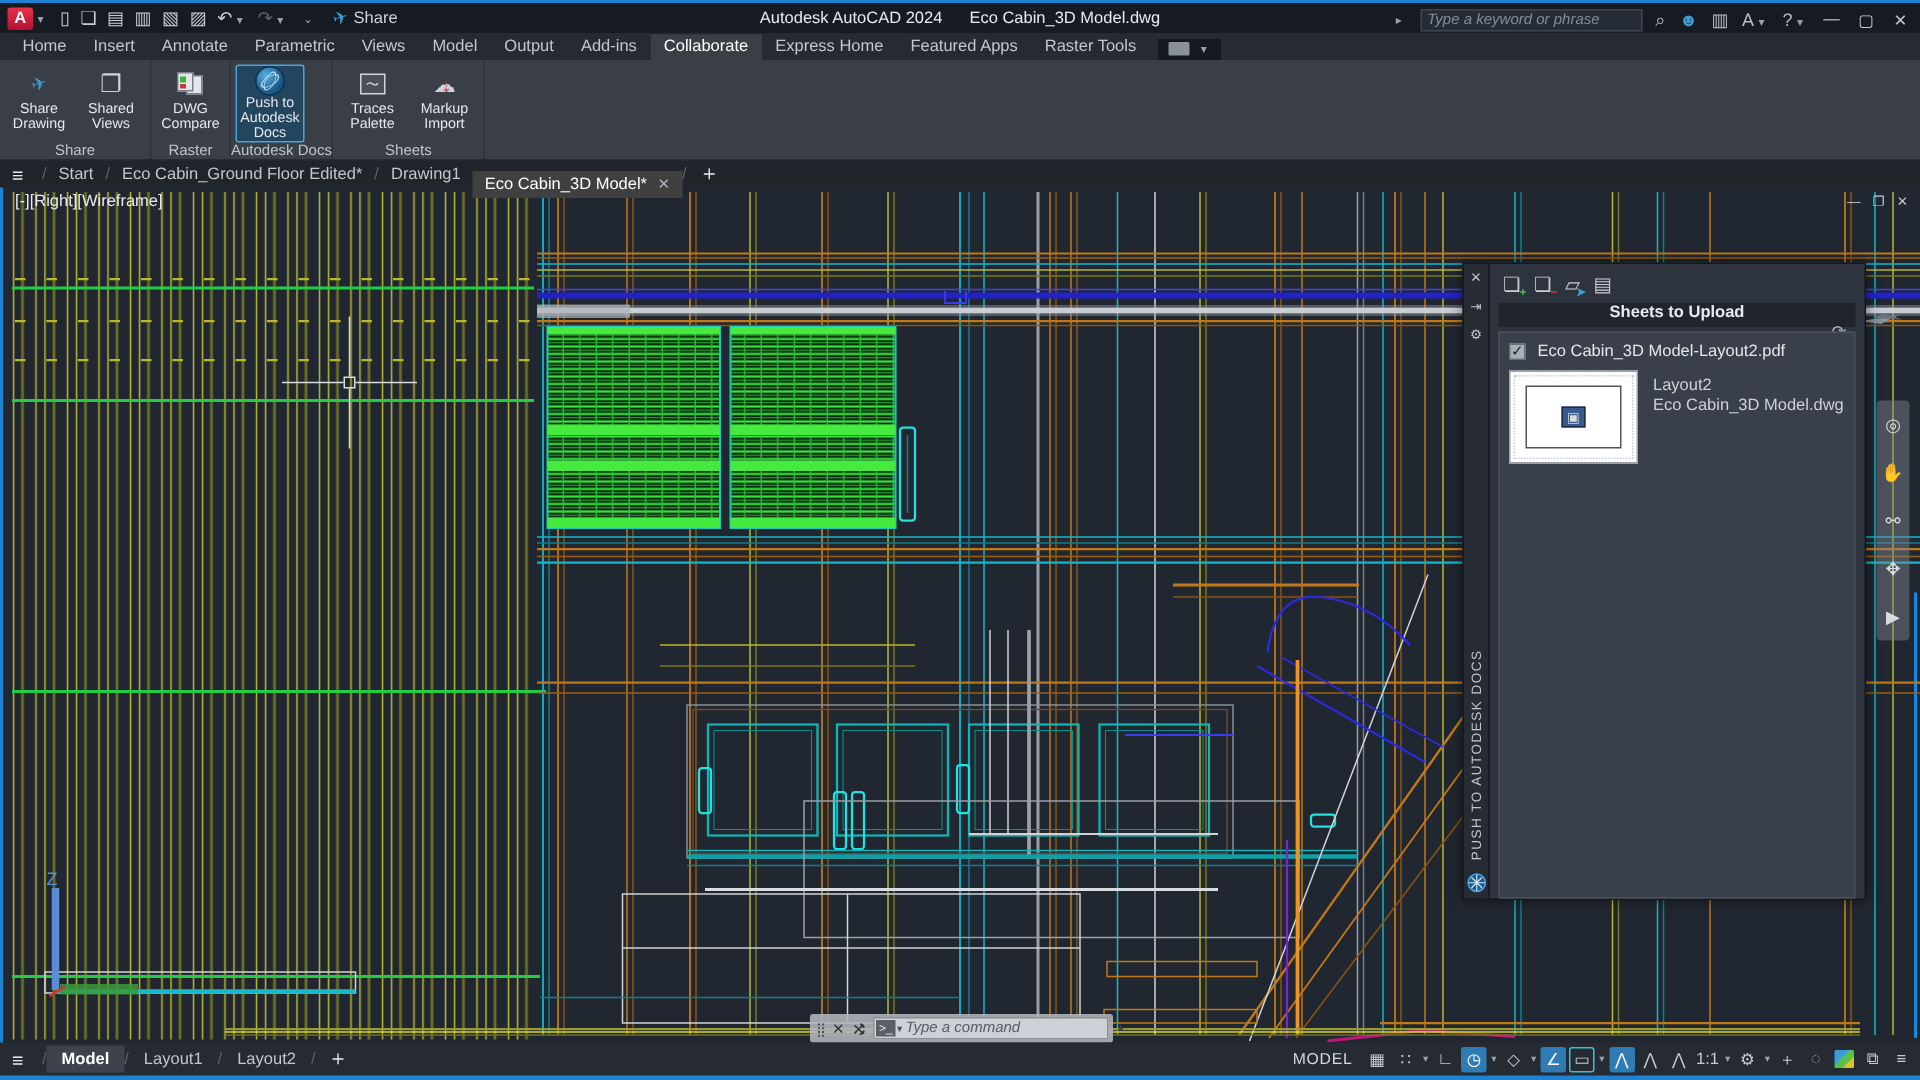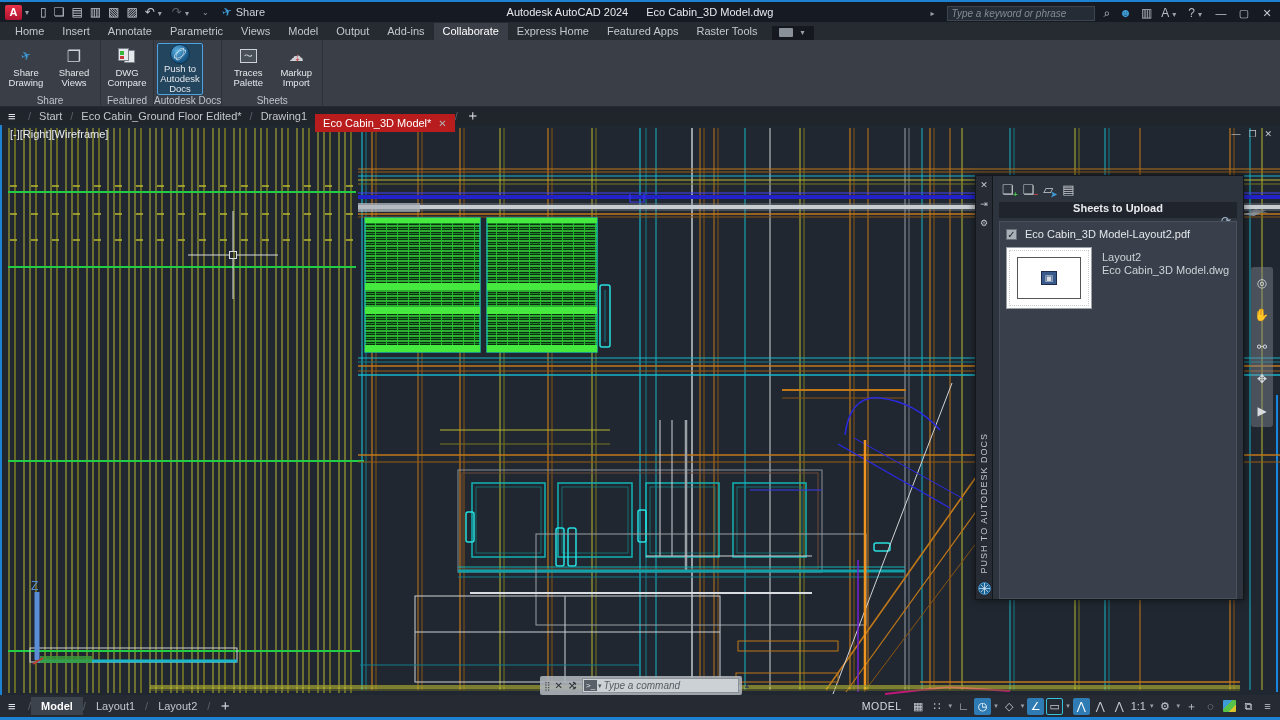--- a/index.html
+++ b/index.html
@@ -54,21 +54,21 @@
   .globe:after { transform:rotate(-32deg) scaleY(.45); }
   .trace-ico { width:17px; height:14px; border:1px solid #cfd3d8; color:#cfd3d8; font-size:9px; line-height:12px; text-align:center; background:#4a5058; }
   .cloud { color:#cfd3d8; font-size:15px; position:relative; }
   .cloud em { position:absolute; left:5px; top:6px; color:#d04545; font-size:9px; font-style:normal; }
 
   
   #filetabs { position:absolute; left:0; top:107px; width:1280px; height:18px; background:#20242b; display:flex; align-items:center; z-index:40; }
   .ham { width:20px; margin-left:8px; color:#e4e7eb; font-size:13px; }
   .ftab { color:#c3c7cd; padding:2px 8px; font-size:11px; white-space:nowrap; }
   .fsep { color:#5a6068; }
-  .ftab.active { background:#b91c1c; color:#fff; display:flex; gap:7px; align-items:center; height:18px;margin-top:14px; }
+  .ftab.active { background:#404040; color:#fff; display:flex; gap:7px; align-items:center; height:18px;margin-top:14px; }
   .fclose { color:#aeb3ba; font-size:10px; }
   .fplus { color:#e4e7eb; font-size:14px; margin-left:8px; }
 
   
   #vplabel { position:absolute; left:10px; top:128px; color:#e8eaee; font-size:11px; z-index:10; }
   #dwgwin-controls { position:absolute; right:8px; top:129px; z-index:10; color:#c2c6cb; font-size:9px; display:flex; gap:8px; }
   #viewcube { position:absolute; right:10px; top:206px; z-index:10; }
   #navbar { position:absolute; right:7px; top:267px; width:22px; height:160px; background:rgba(128,136,146,.45); border-radius:3px; z-index:10; display:flex; flex-direction:column; align-items:center; justify-content:space-around; color:#d8dbe0; font-size:12px; }
   #cmdbar { position:absolute; left:540px; top:676px; width:202px; height:19px; background:rgba(176,182,188,.88); border-radius:2px; display:flex; align-items:center; z-index:20; padding:0 4px; gap:5px; }
   #cmdbar .grip { color:#4a5058; font-size:9px; letter-spacing:-1px; }
@@ -430,21 +430,21 @@
               <span class="cmp-ico">
                 <i class="b"></i>
                 <i class="a"></i>
                 <span class="g"></span>
                 <span class="r"></span>
               </span>
             </span>
           <span class="lbl">DWG Compare</span>
         </div>
       </div>
-      <div class="rgl">Featured</div>
+      <div class="rgl">Raster</div>
     </div>
     <div class="rgroup">
       <div class="rbtns">
         <div class="rbig sel">
           <span class="ico">
               <span class="globe"></span>
             </span>
           <span class="lbl">Push to Autodesk Docs</span>
         </div>
       </div>

